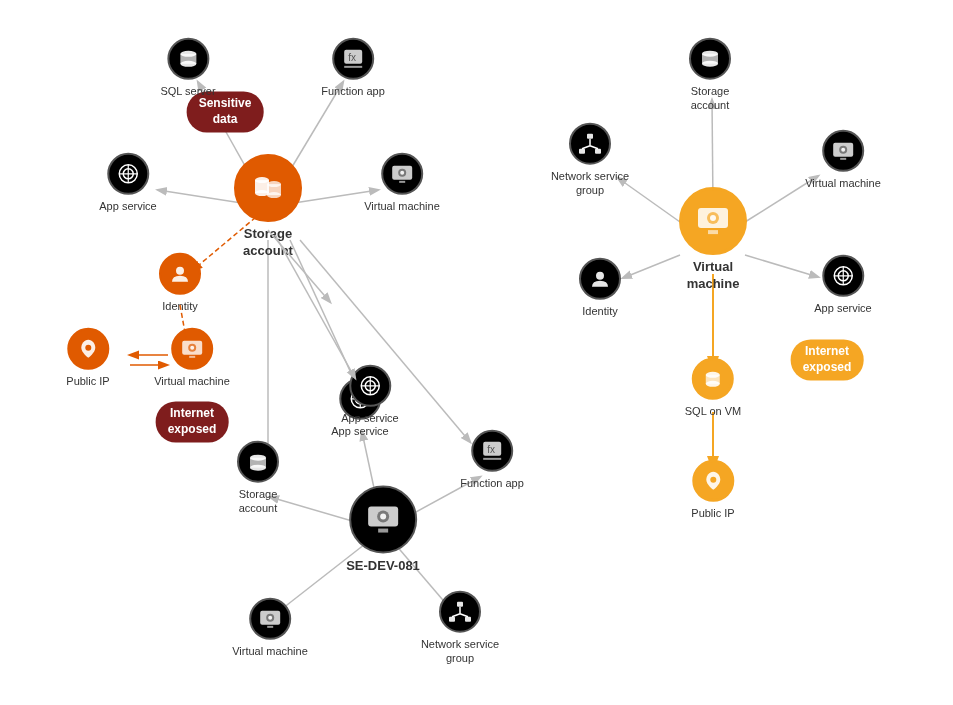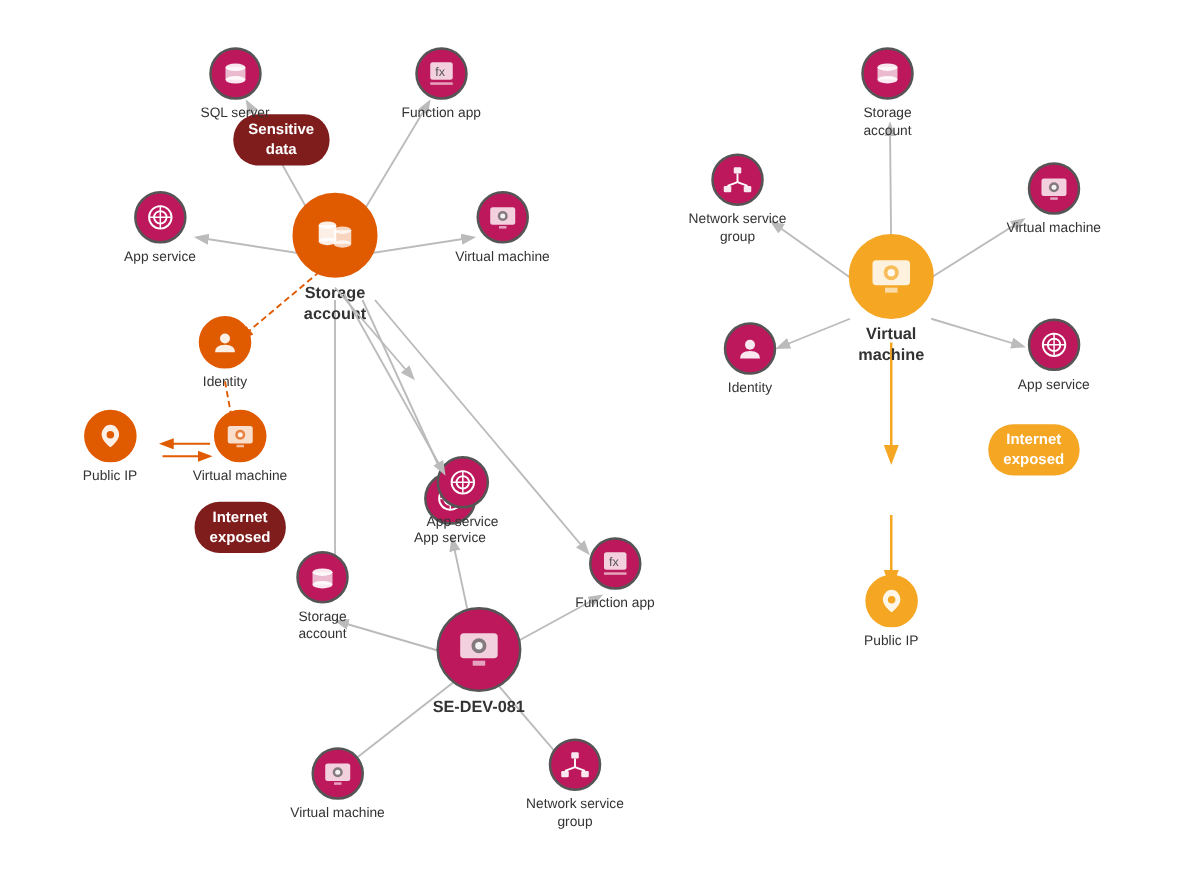--- a/index.html
+++ b/index.html
@@ -33,21 +33,21 @@
     }
     .icon-circle {
       border-radius: 50%;
       display: flex;
       align-items: center;
       justify-content: center;
       color: white;
       font-size: 18px;
     }
     .icon-circle.dark {
-      background: #be185d;
+      background: #000000;
       border: 2px solid #555;
     }
     .icon-circle.orange {
       background: #e05a00;
       border: 2px solid #e05a00;
     }
     .icon-circle.yellow {
       background: #f5a623;
       border: 3px solid #f5a623;
     }
@@ -395,20 +395,30 @@
       <rect x="17" y="17" width="6" height="5" rx="1" fill="white" opacity="0.9"></rect>
       <line x1="12" y1="7" x2="12" y2="14" stroke="white" stroke-width="1.5"></line>
       <line x1="12" y1="14" x2="4" y2="17" stroke="white" stroke-width="1.5"></line>
       <line x1="12" y1="14" x2="20" y2="17" stroke="white" stroke-width="1.5"></line>
     </svg>
   </div>
   <div class="node-label">Network
 service group</div>
 </div>
 
+<div class="node" style="left:713px; top:388px;">
+  <div class="icon-circle yellow sm">
+    <svg width="22" height="22" viewBox="0 0 22 22" fill="white">
+      <ellipse cx="11" cy="7" rx="7" ry="3" fill="white" opacity="0.9"></ellipse>
+      <rect x="4" y="7" width="14" height="9" fill="white" opacity="0.7"></rect>
+      <ellipse cx="11" cy="16" rx="7" ry="3" fill="white" opacity="0.9"></ellipse>
+    </svg>
+  </div>
+  <div class="node-label">SQL on VM</div>
+</div>
 
 <div class="node" style="left:827px; top:358px;">
   <div class="badge yellow">Internet<br>exposed</div>
 </div>
 
 <div class="node" style="left:713px; top:490px;">
   <div class="icon-circle yellow sm">
     <svg width="22" height="22" viewBox="0 0 22 22" fill="white">
       <path d="M11 2 C7 2 4 6 4 10 C4 15 11 20 11 20 C11 20 18 15 18 10 C18 6 15 2 11 2Z" fill="white" opacity="0.9"></path>
       <circle cx="11" cy="10" r="3" fill="#f5a623"></circle>

